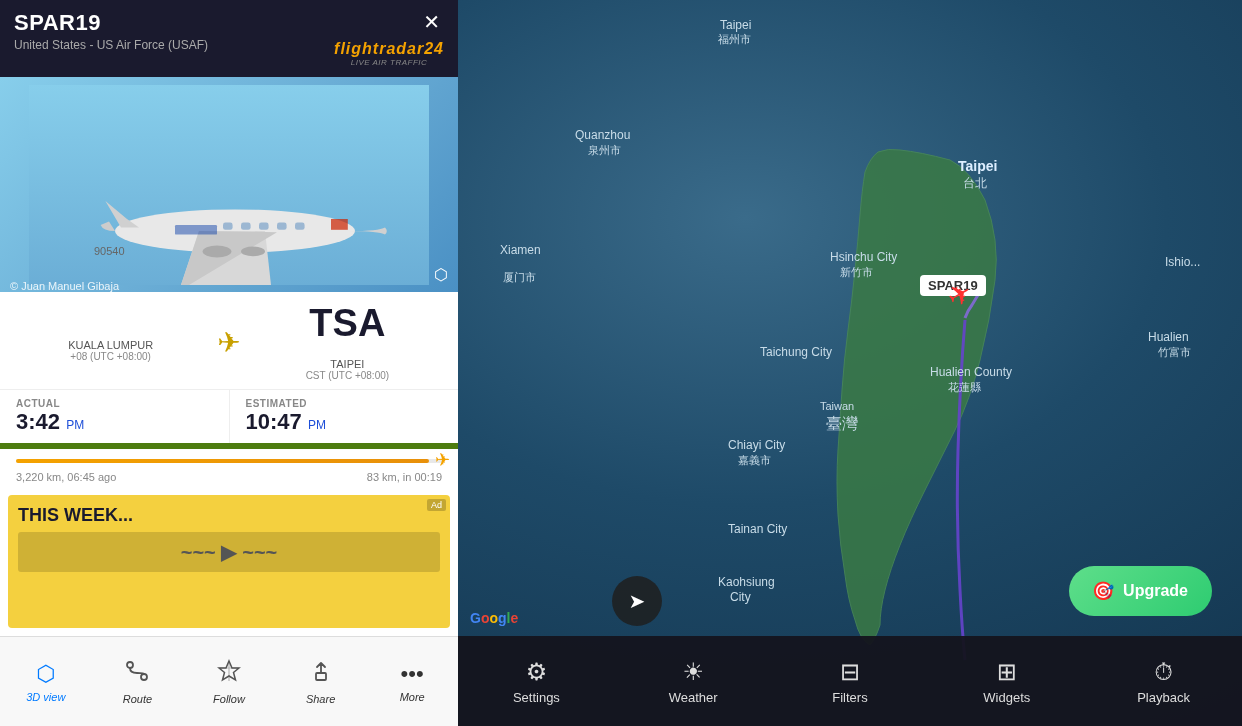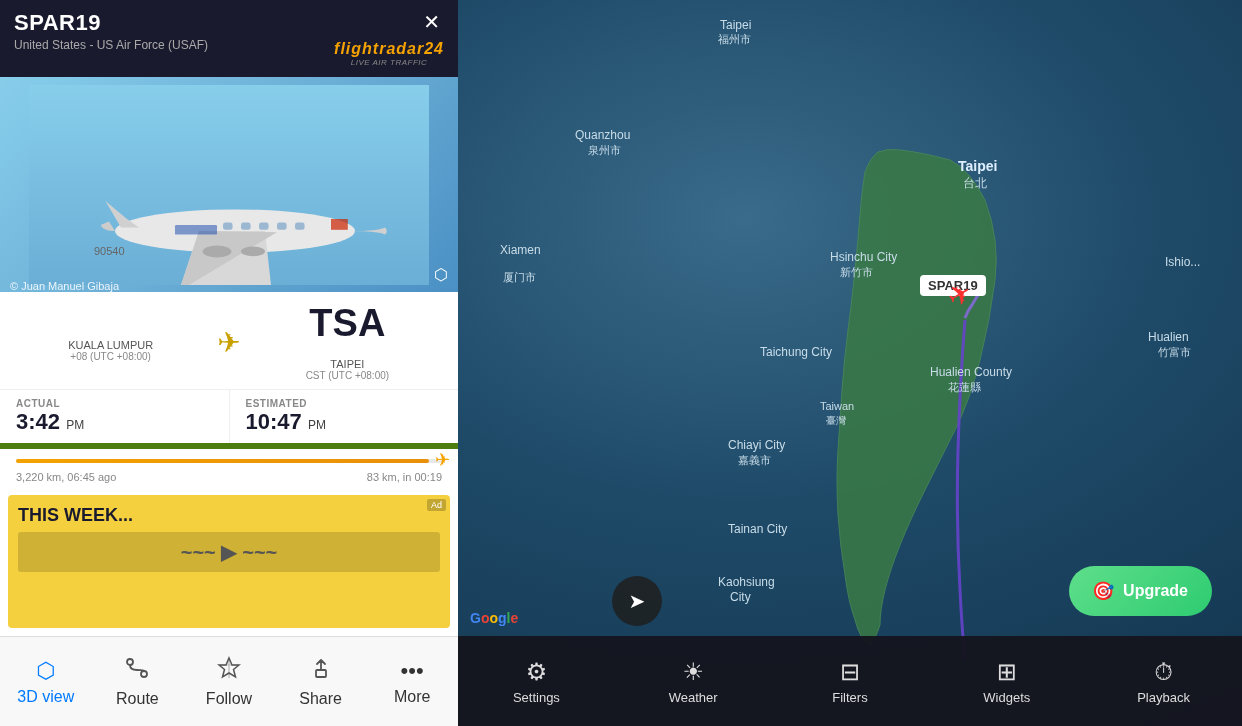--- a/index.html
+++ b/index.html
@@ -206,21 +206,21 @@
 
     .time-value {
       font-size: 22px;
       font-weight: 700;
       color: #1a1a2e;
     }
 
     .time-period {
       font-size: 12px;
       font-weight: 400;
-      color: #404040;
+      color: #1d4ed8;
     }
 
     
     .progress-area {
       padding: 10px 16px 4px;
     }
 
     .progress-bar-bg {
       background: #e8e8e8;
       height: 4px;
@@ -303,22 +303,23 @@
 
     .left-nav-item.active {
       color: #007aff;
     }
 
     .left-nav-icon {
       font-size: 22px;
     }
 
     .left-nav-label {
-      font-size: 16px;
+      font-size: 11px;
       font-weight: 500;
+      font-style: italic;
     }
 
     
     .location-btn {
       position: absolute;
       left: 612px;
       bottom: 100px;
       width: 50px; height: 50px;
       background: rgba(30,30,30,0.85);
       border-radius: 50%;
@@ -423,21 +424,21 @@
   <div class="city-label" style="left:958px; top:158px; font-size:14px; font-weight:600; color:#ddeeff;">Taipei</div>
   <div class="city-label" style="left:963px; top:175px; font-size:12px;">台北</div>
 
   <div class="city-label" style="left:830px; top:250px;">Hsinchu City</div>
   <div class="city-label" style="left:840px; top:265px; font-size:11px;">新竹市</div>
 
   <div class="city-label" style="left:760px; top:345px;">Taichung City</div>
 
   <div class="city-label" style="left:820px; top:400px; font-size:11px;">Taiwan</div>
 
-  <div class="city-label" style="left:826px; top:414px; font-size:10px;">臺灣</div>
+  <div class="city-label" style="left:826px; top:414px; font-size:16px;">臺灣</div>
 
   <div class="city-label" style="left:930px; top:365px;">Hualien County</div>
   <div class="city-label" style="left:948px; top:380px; font-size:11px;">花蓮縣</div>
 
   <div class="city-label" style="left:728px; top:438px;">Chiayi City</div>
   <div class="city-label" style="left:738px; top:453px; font-size:11px;">嘉義市</div>
 
   <div class="city-label" style="left:728px; top:522px;">Tainan City</div>
 
   <div class="city-label" style="left:718px; top:575px;">Kaohsiung</div>

